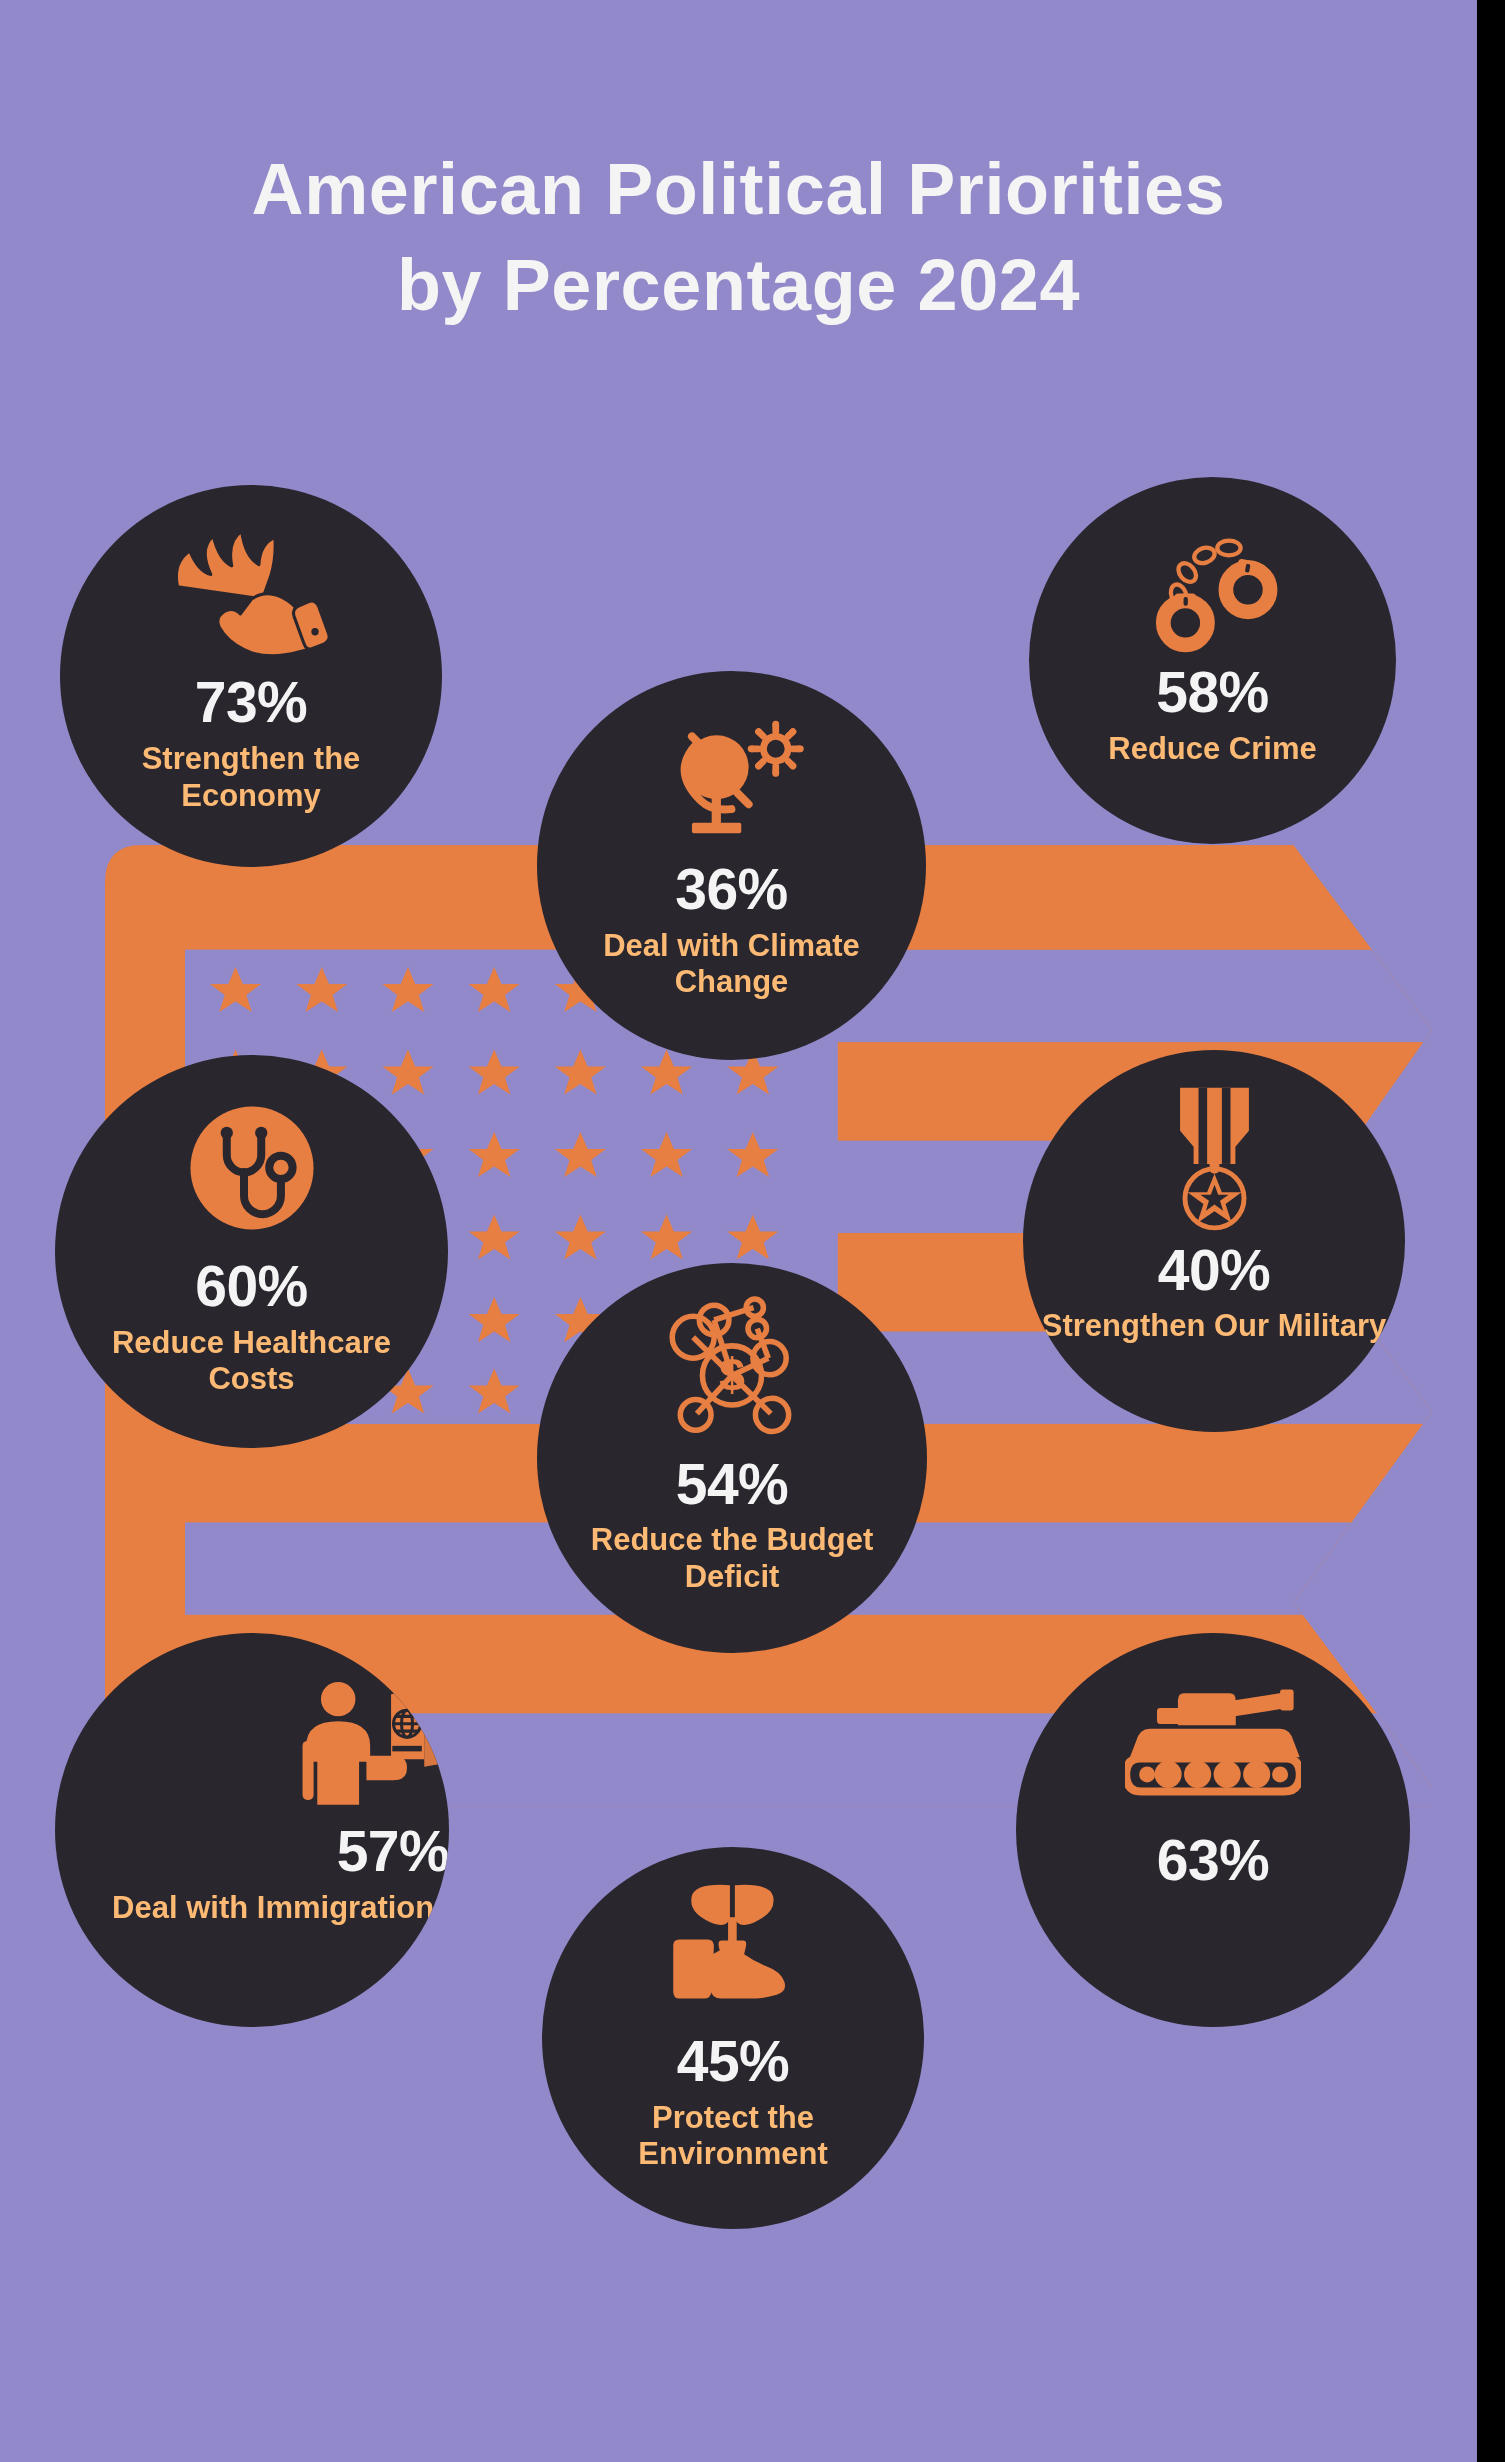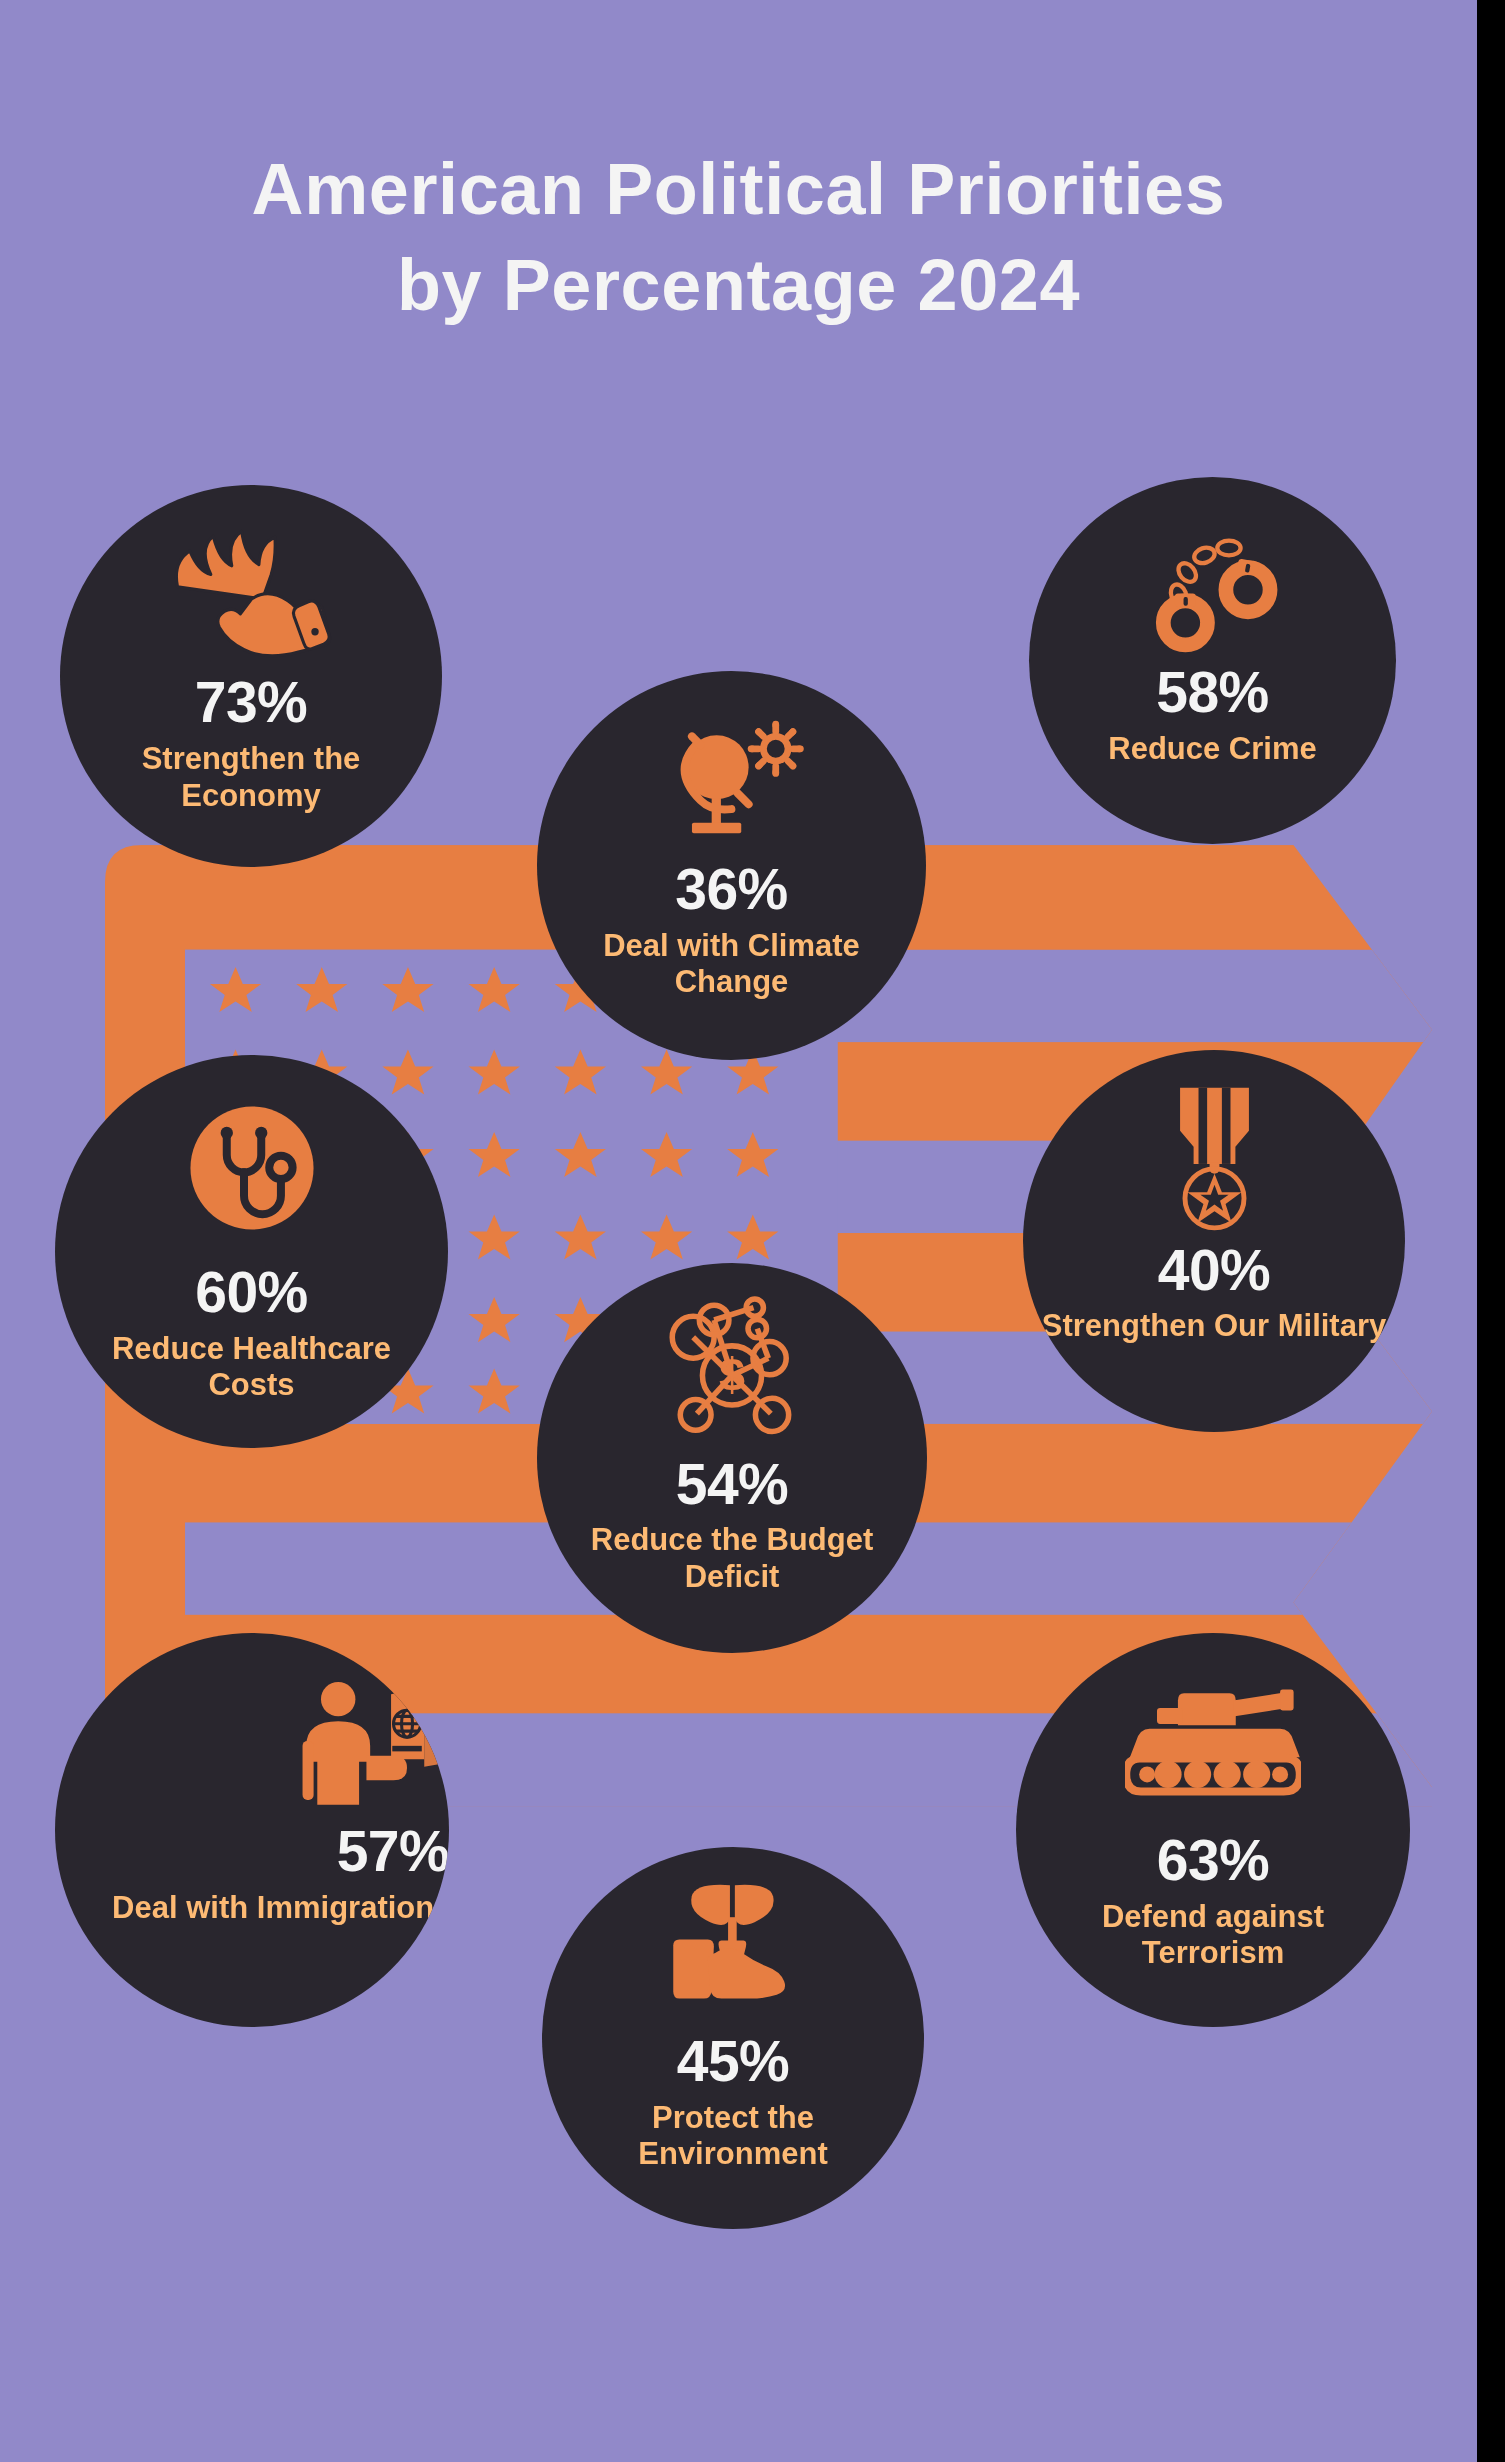--- a/index.html
+++ b/index.html
@@ -75,21 +75,21 @@
   #c-crime     {left:1029px;top:477px;  width:367px;height:367px;}
   #c-crime     .ico{margin-top:44px;height:134px;}
   #c-crime     .pct{margin-top:9px;}
 
   #c-climate   {left:537px; top:671px; width:389px;height:389px;}
   #c-climate   .ico{margin-top:48px;height:131px;}
   #c-climate   .pct{margin-top:11px;}
 
   #c-health    {left:55px;  top:1055px; width:393px;height:393px;}
   #c-health    .ico{margin-top:41px;height:144px;}
-  #c-health    .pct{margin-top:24px;text-align:center;}
+  #c-health    .pct{margin-top:18px;text-align:center;}
 
   #c-military  {left:1023px;top:1050px; width:382px;height:382px;}
   #c-military  .ico{margin-top:34px;height:149px;}
   #c-military  .pct{margin-top:8.6px;}
 
   #c-budget    {left:537px; top:1263px; width:390px;height:390px;}
   #c-budget    .ico{margin-top:31px;height:153px;}
   #c-budget    .pct{margin-top:8.6px;}
 
   #c-immigration{left:55px; top:1633px; width:394px;height:394px;align-items:flex-end;}
@@ -394,21 +394,20 @@
             <circle cx="70" cy="158" r="22"></circle>
             <circle cx="118" cy="158" r="22"></circle>
             <circle cx="166" cy="158" r="22"></circle>
             <circle cx="214" cy="158" r="22"></circle>
             <circle cx="36" cy="158" r="13"></circle>
             <circle cx="252" cy="158" r="13"></circle>
           </g>
         </svg>
       </div>
       <div class="pct">63%</div>
-      <div class="lbl">Defend against Terrorism</div>
     </div>
 
     <div class="stat" id="c-environment">
       <div class="ico">
         <svg width="142" height="138" viewBox="0 0 230 224">
           <g fill="#E77E42">
 
             <path d="M110 10 q-56 -4 -62 18 q-6 26 30 42 q28 12 32 -8 z"></path>
             <path d="M118 10 q56 -4 62 18 q6 26 -30 42 q-28 12 -32 -8 z"></path>
 

